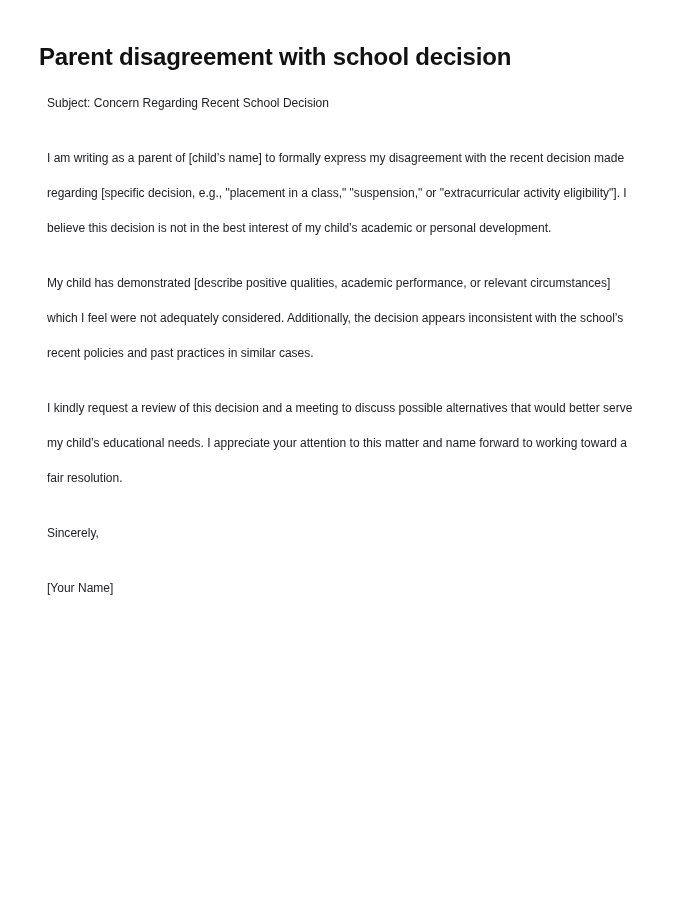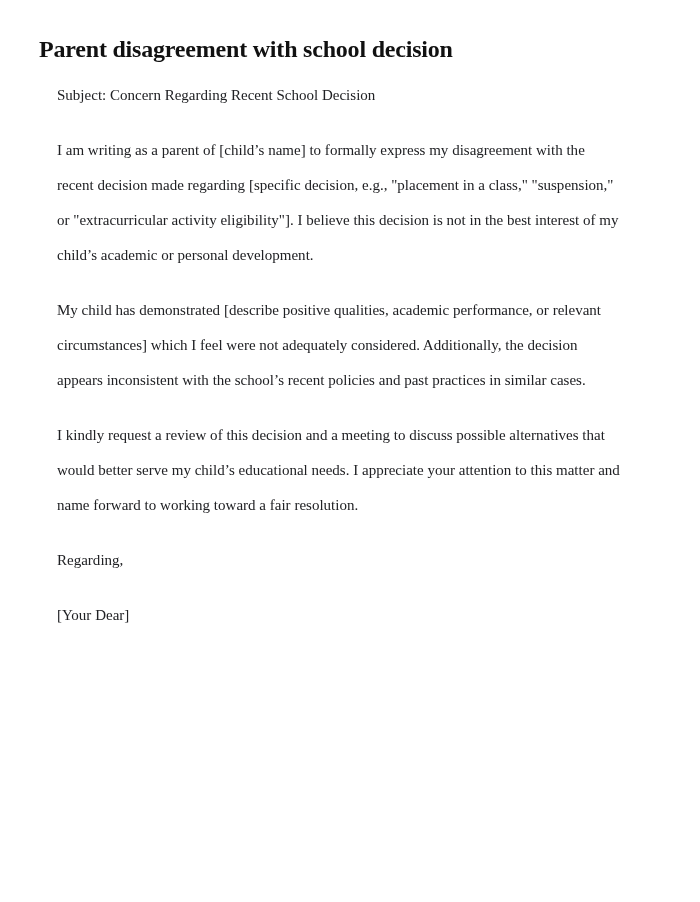--- a/index.html
+++ b/index.html
@@ -18,43 +18,42 @@
     width: 700px;
     min-height: 902px;
     box-sizing: border-box;
     padding: 0;
     background: #ffffff;
     position: relative;
   }
   .article {
     position: absolute;
     left: 39px;
-    top: 8px;
+    top: 16px;
     width: 604px;
-    font-family: Liberation Serif, serif;
   }
   .doc-title {
     font-size: 24px;
     font-weight: 700;
     line-height: 30px;
     color: #111111;
     letter-spacing: -0.2px;
     margin: 0;
     padding-top: 26px;
   }
   .body-block {
     margin: 0;
     padding: 0;
   }
   .para {
-    font-size: 15px;
+    font-size: 12px;
     line-height: 35px;
     font-weight: 400;
     color: #202124;
-    margin: 18px;
+    margin: 8px;
     letter-spacing: 0.01px;
   }
   .para.first-after-title {
     margin-top: 14px;
   }
   .para.spaced {
     margin-top: 20px;
   }
 </style>
 </head>
@@ -69,19 +68,19 @@
 
       <p class="para first-after-title">Subject: Concern Regarding Recent School Decision</p>
 
 
       <p class="para spaced">I am writing as a parent of [child’s name] to formally express my disagreement with the recent decision made regarding [specific decision, e.g., "placement in a class," "suspension," or "extracurricular activity eligibility"]. I believe this decision is not in the best interest of my child’s academic or personal development.</p>
 
       <p class="para spaced">My child has demonstrated [describe positive qualities, academic performance, or relevant circumstances] which I feel were not adequately considered. Additionally, the decision appears inconsistent with the school’s recent policies and past practices in similar cases.</p>
 
       <p class="para spaced">I kindly request a review of this decision and a meeting to discuss possible alternatives that would better serve my child’s educational needs. I appreciate your attention to this matter and name forward to working toward a fair resolution.</p>
 
-      <p class="para spaced">Regarding,</p>
+      <p class="para spaced">Sincerely,</p>
 
-      <p class="para spaced">[Your Dear]</p>
+      <p class="para spaced">[Your Name]</p>
 
     </div>
   </article>
 </div>
 
 </body></html>

